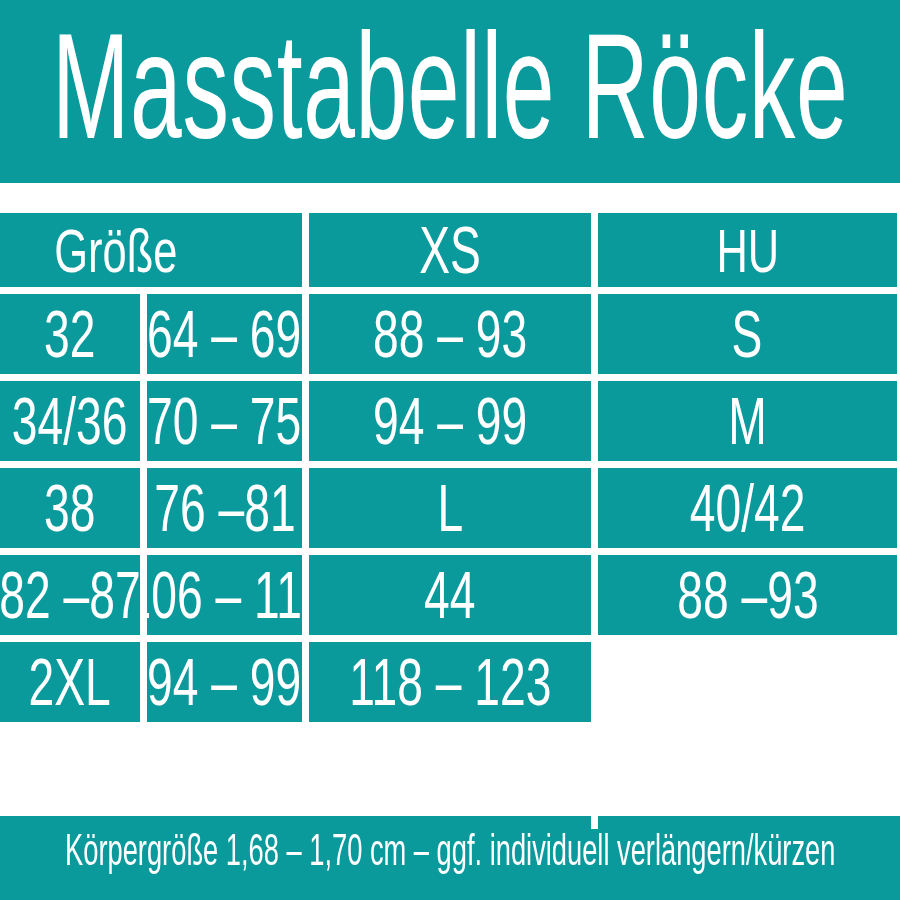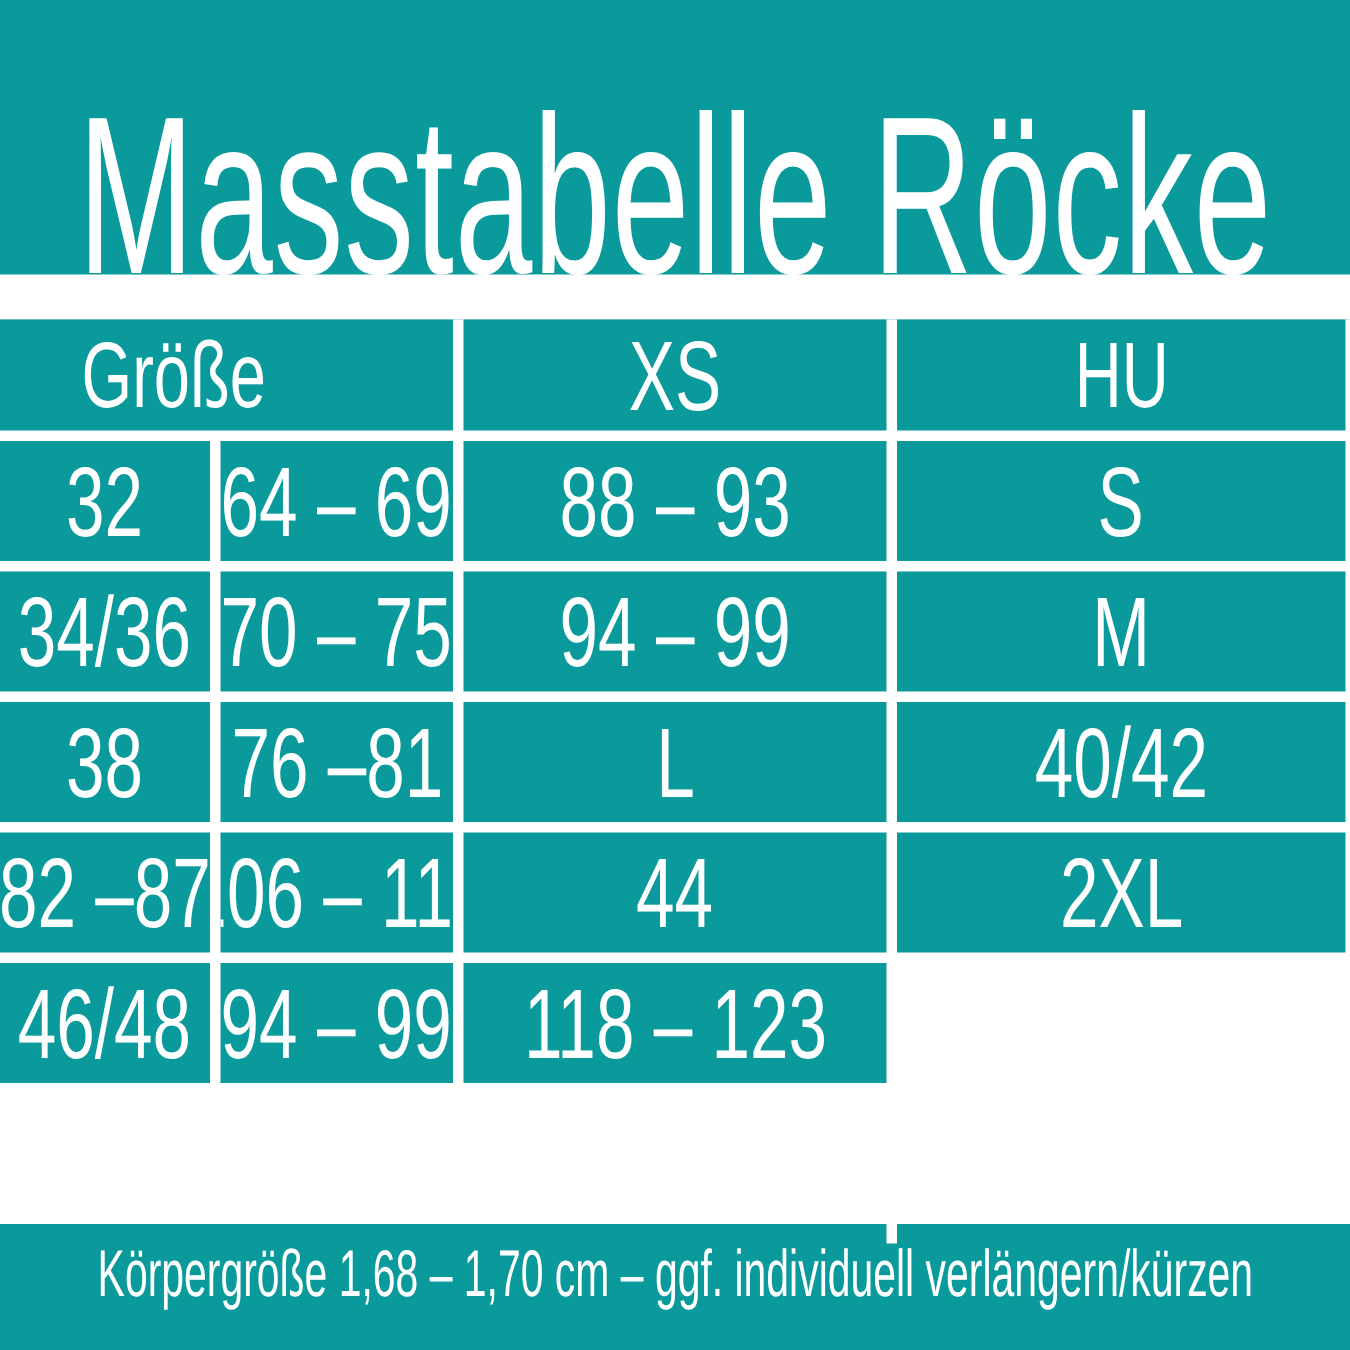--- a/index.html
+++ b/index.html
@@ -19,21 +19,21 @@
   .condensed{
     display:inline-block;
     transform:scaleX(0.62);
     transform-origin:center center;
     font-weight:100;
     white-space:nowrap;
   }
   
   .title-area{
     position:absolute;left:0;top:0;width:900px;height:217px;
-    display:flex;align-items:flex-end;justify-content:center;
+    display:flex;align-items:flex-start;justify-content:center;
   }
   .title-area .condensed{
     font-size:150px;
     letter-spacing:1px;
   }
   
   .band{
     position:absolute;left:0;top:183px;width:900px;height:30px;
     background:var(--white);
   }
@@ -140,26 +140,26 @@
   <div class="cell">
       <span class="condensed">82 –87</span>
     </div>
   <div class="cell">
       <span class="condensed">106 – 111</span>
     </div>
 
   <div class="cell">
       <span class="condensed">44</span>
     </div>
+  <div class="cell">
+      <span class="condensed">88 –93</span>
+    </div>
 
   <div class="cell">
       <span class="condensed">2XL</span>
-    </div>
-  <div class="cell">
-      <span class="condensed">46/48</span>
     </div>
   <div class="cell">
       <span class="condensed">94 – 99</span>
     </div>
   <div class="cell">
       <span class="condensed">118 – 123</span>
     </div>
 </div>
 
 <div class="divider-overhang"></div>

